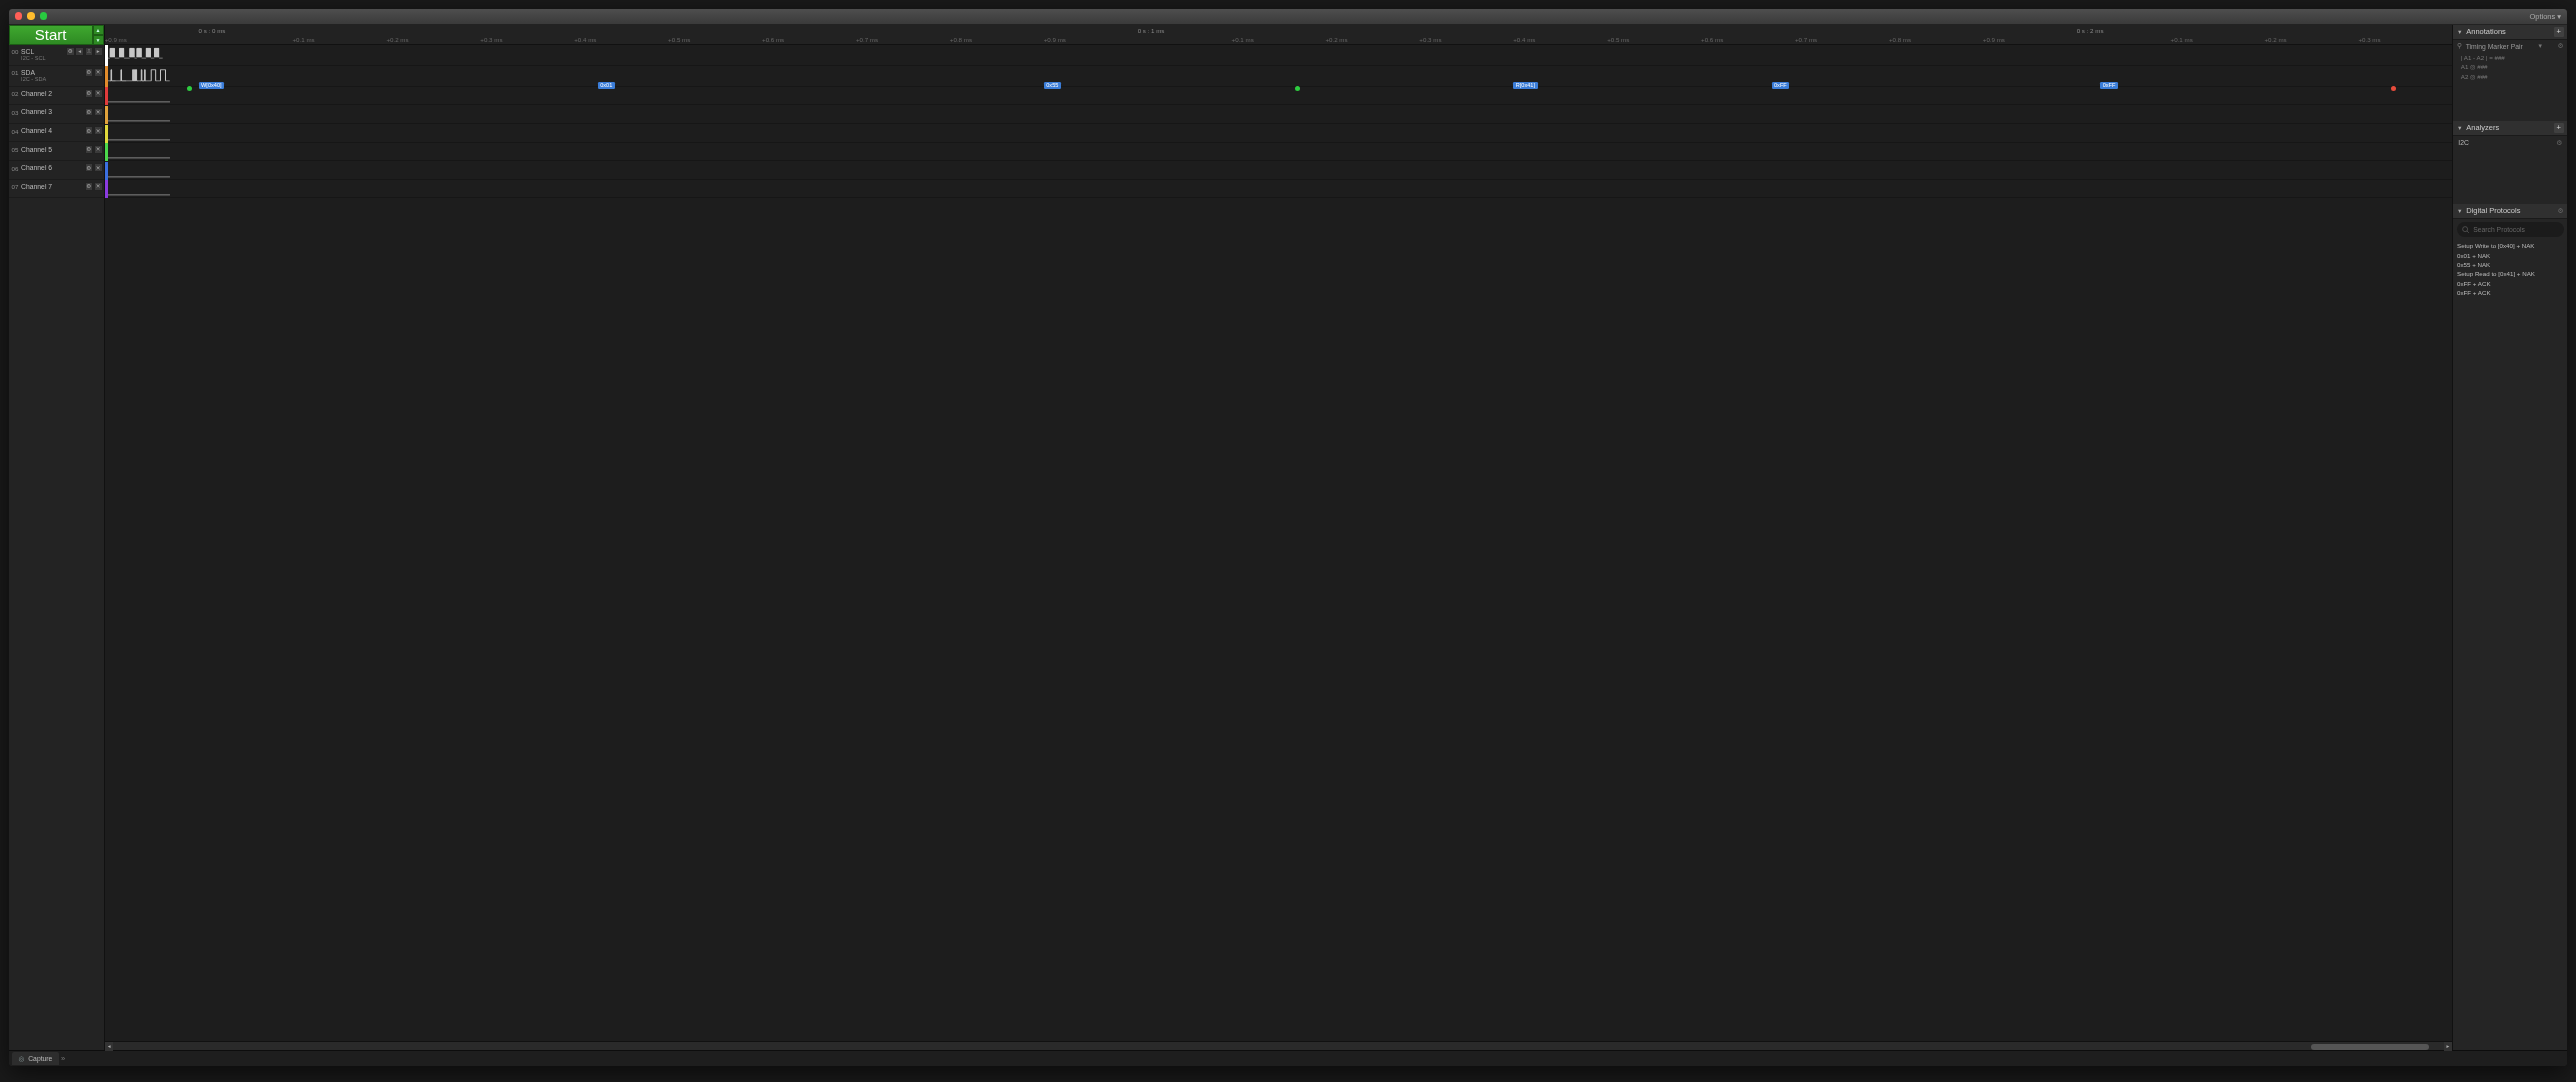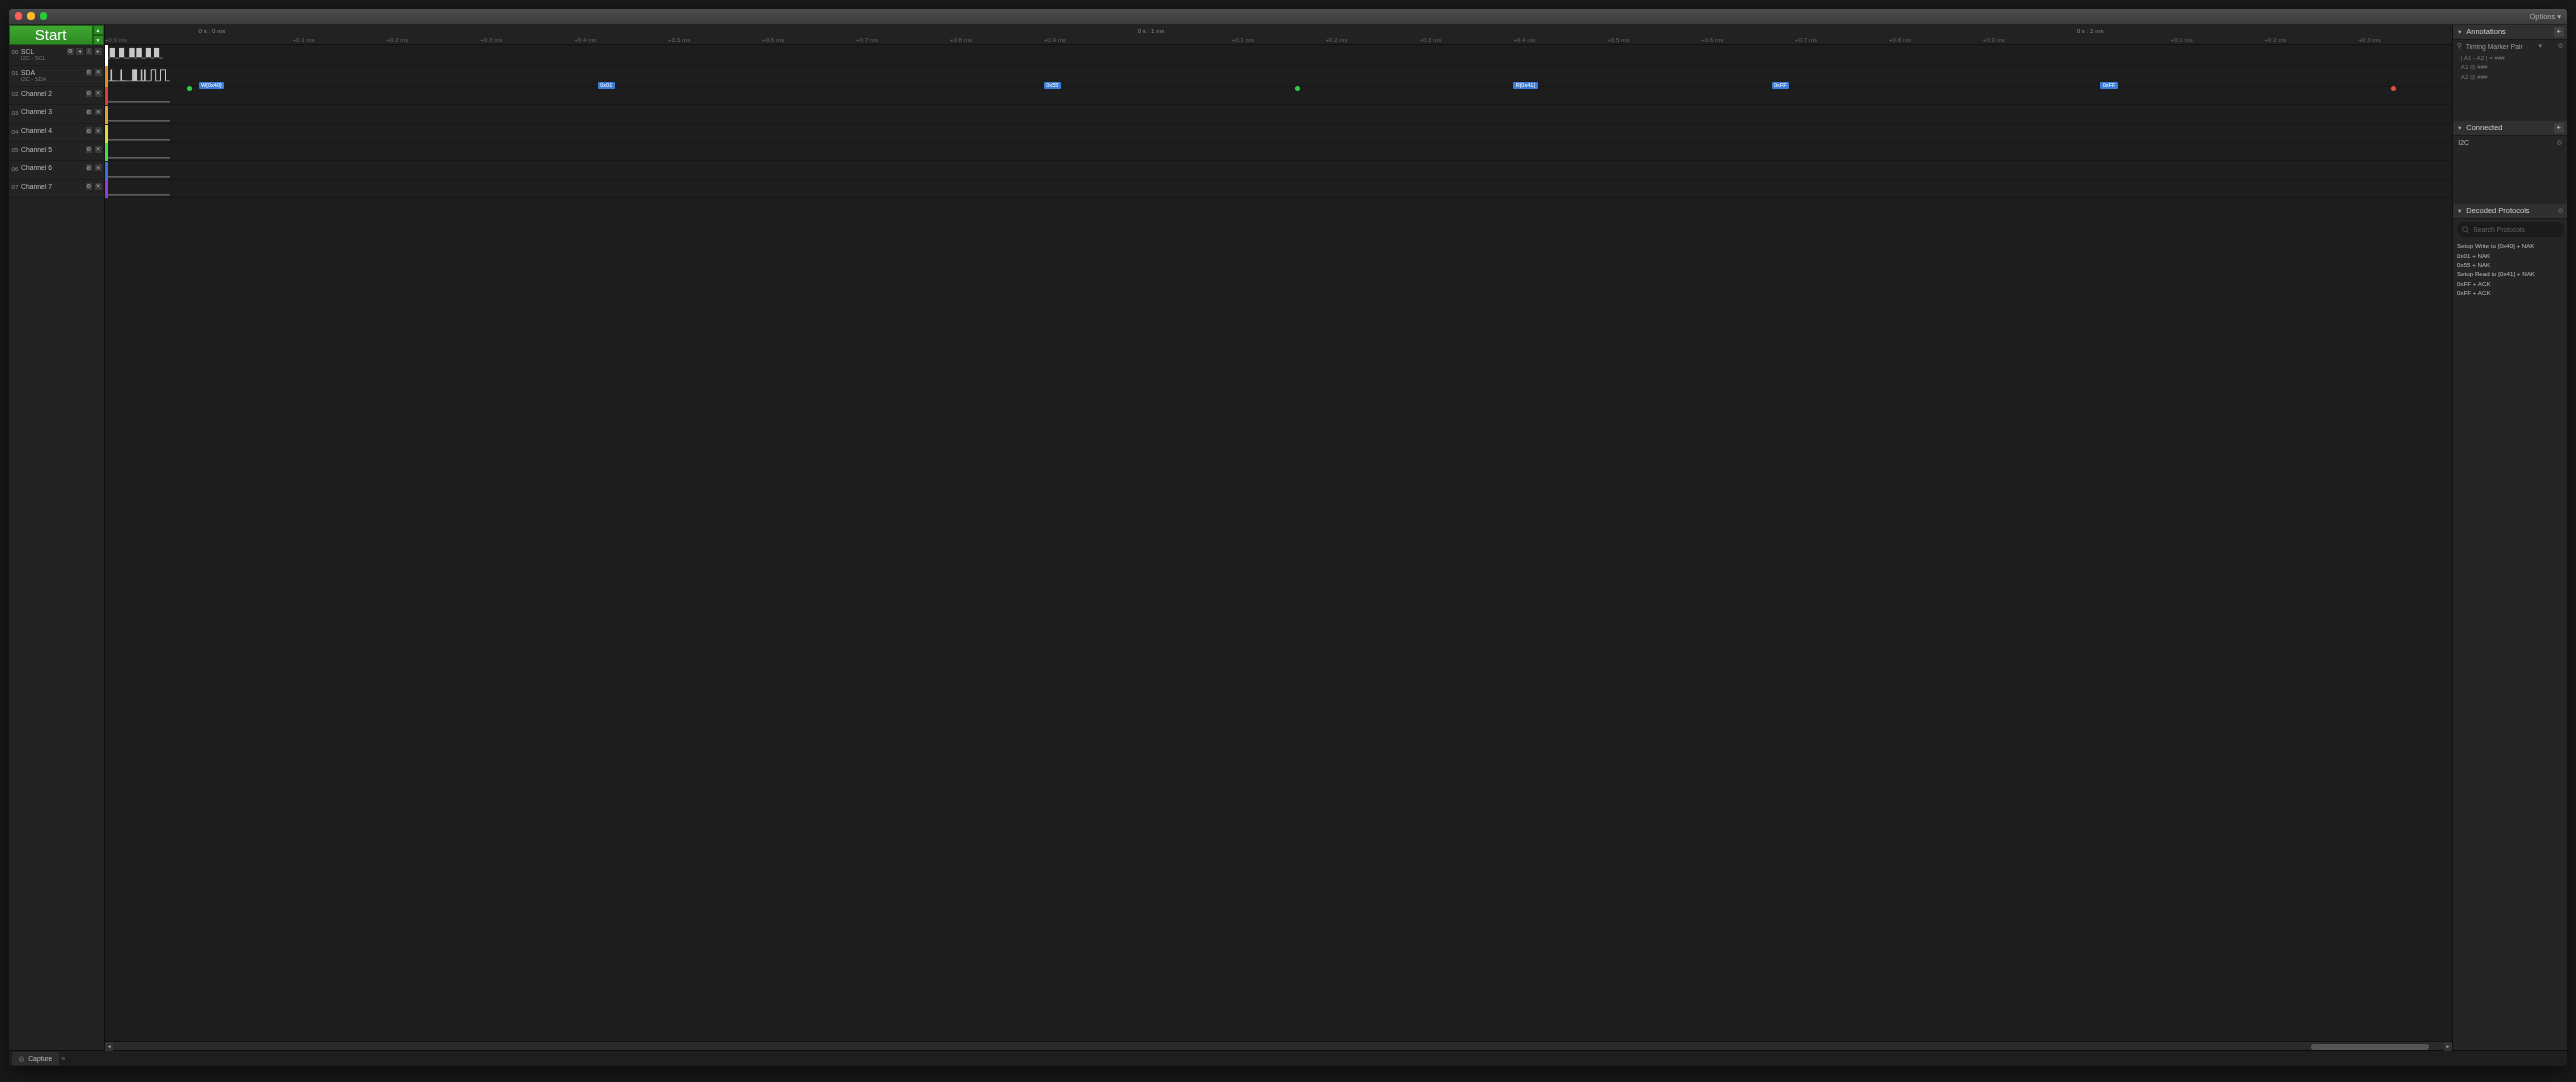--- a/index.html
+++ b/index.html
@@ -316,33 +316,33 @@
           <span style="margin-left:auto;color:#777">▾</span>
           <span class="gear-s">⚙</span>
         </div>
         <div class="ann-sub">| A1 - A2 | = ###</div>
         <div class="ann-sub">A1  ◎  ###</div>
         <div class="ann-sub">A2  ◎  ###</div>
       </div>
 
       <div class="panel-hdr">
         <span class="tri">▼</span>
-        <span>Connected</span>
+        <span>Analyzers</span>
         <span class="add">+</span>
       </div>
       <div class="panel-body" style="flex:0 0 68px" id="analyzer-list">
           <div class="analyzer-item">
       <span>I2C</span>
       <span class="gear-s">⚙</span>
     </div>
         </div>
 
       <div class="panel-hdr">
         <span class="tri">▼</span>
-        <span>Decoded Protocols</span>
+        <span>Digital Protocols</span>
         <span class="gear-s">⚙</span>
       </div>
       <div class="panel-body" style="flex:1; overflow:hidden">
         <div class="search-box">
           <svg width="7.5" height="7.5" viewBox="0 0 12 12">
               <circle cx="5" cy="5" r="4" stroke="#666" fill="none"></circle>
               <line x1="8" y1="8" x2="11" y2="11" stroke="#666"></line>
             </svg>
           <span>Search Protocols</span>
         </div>

